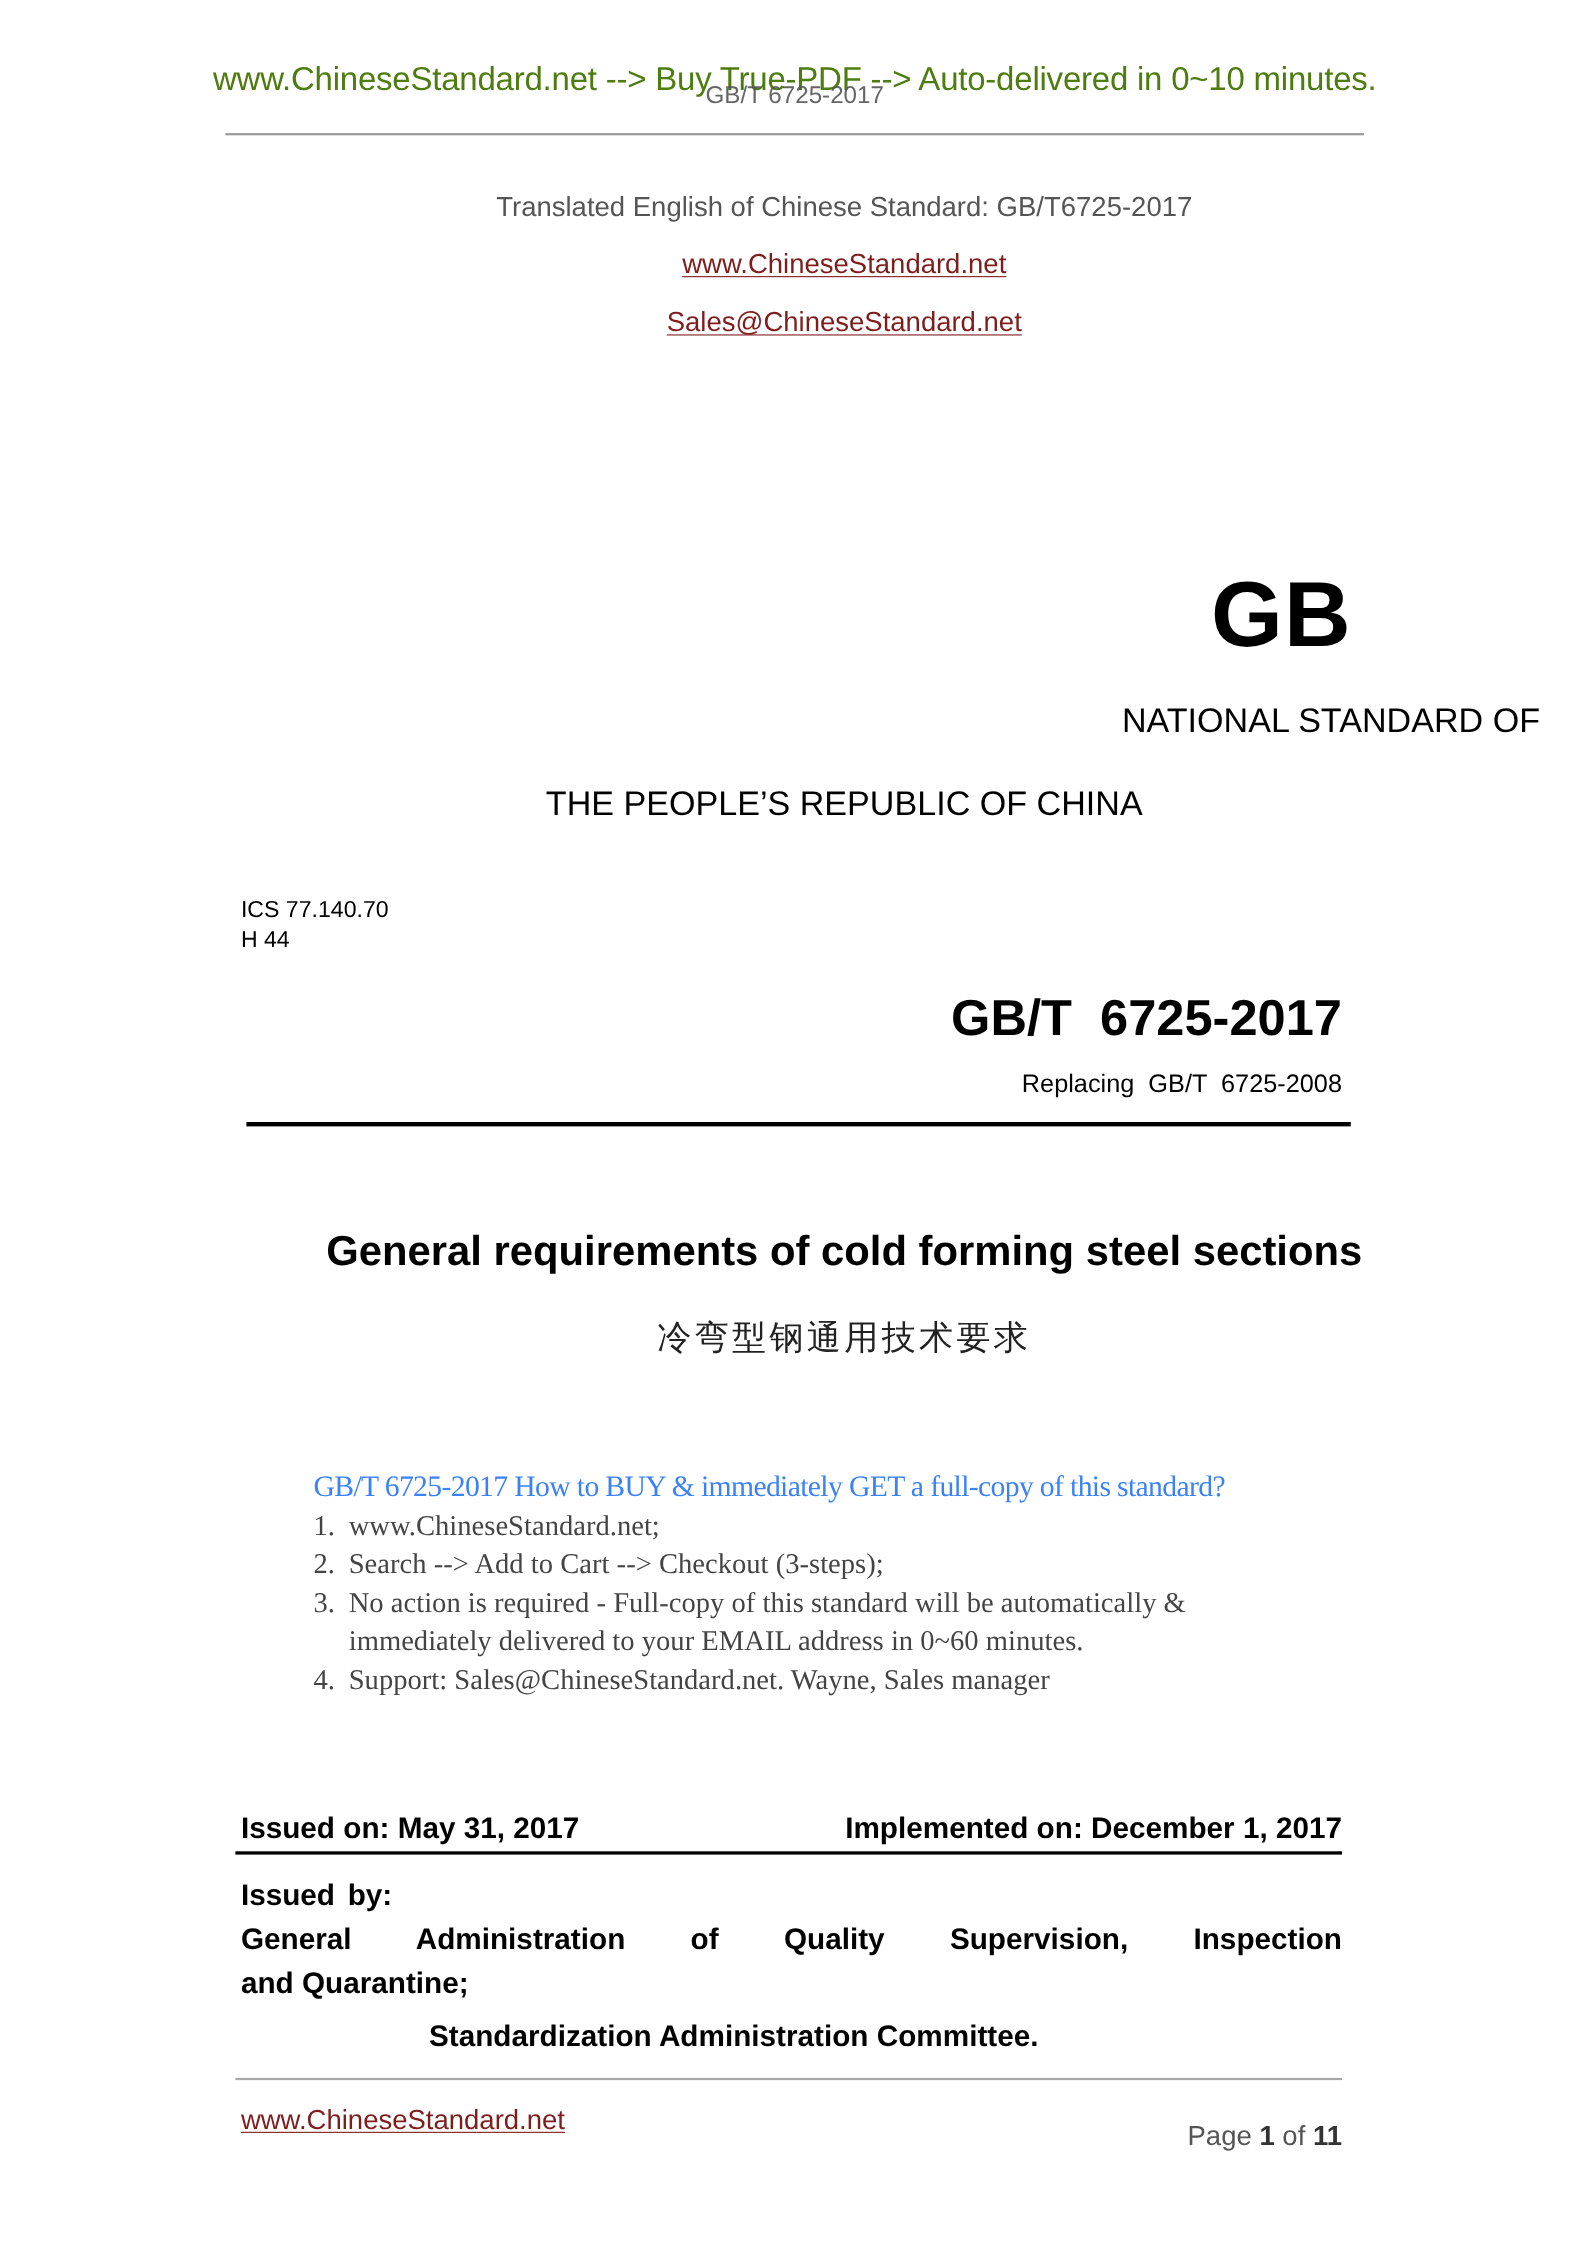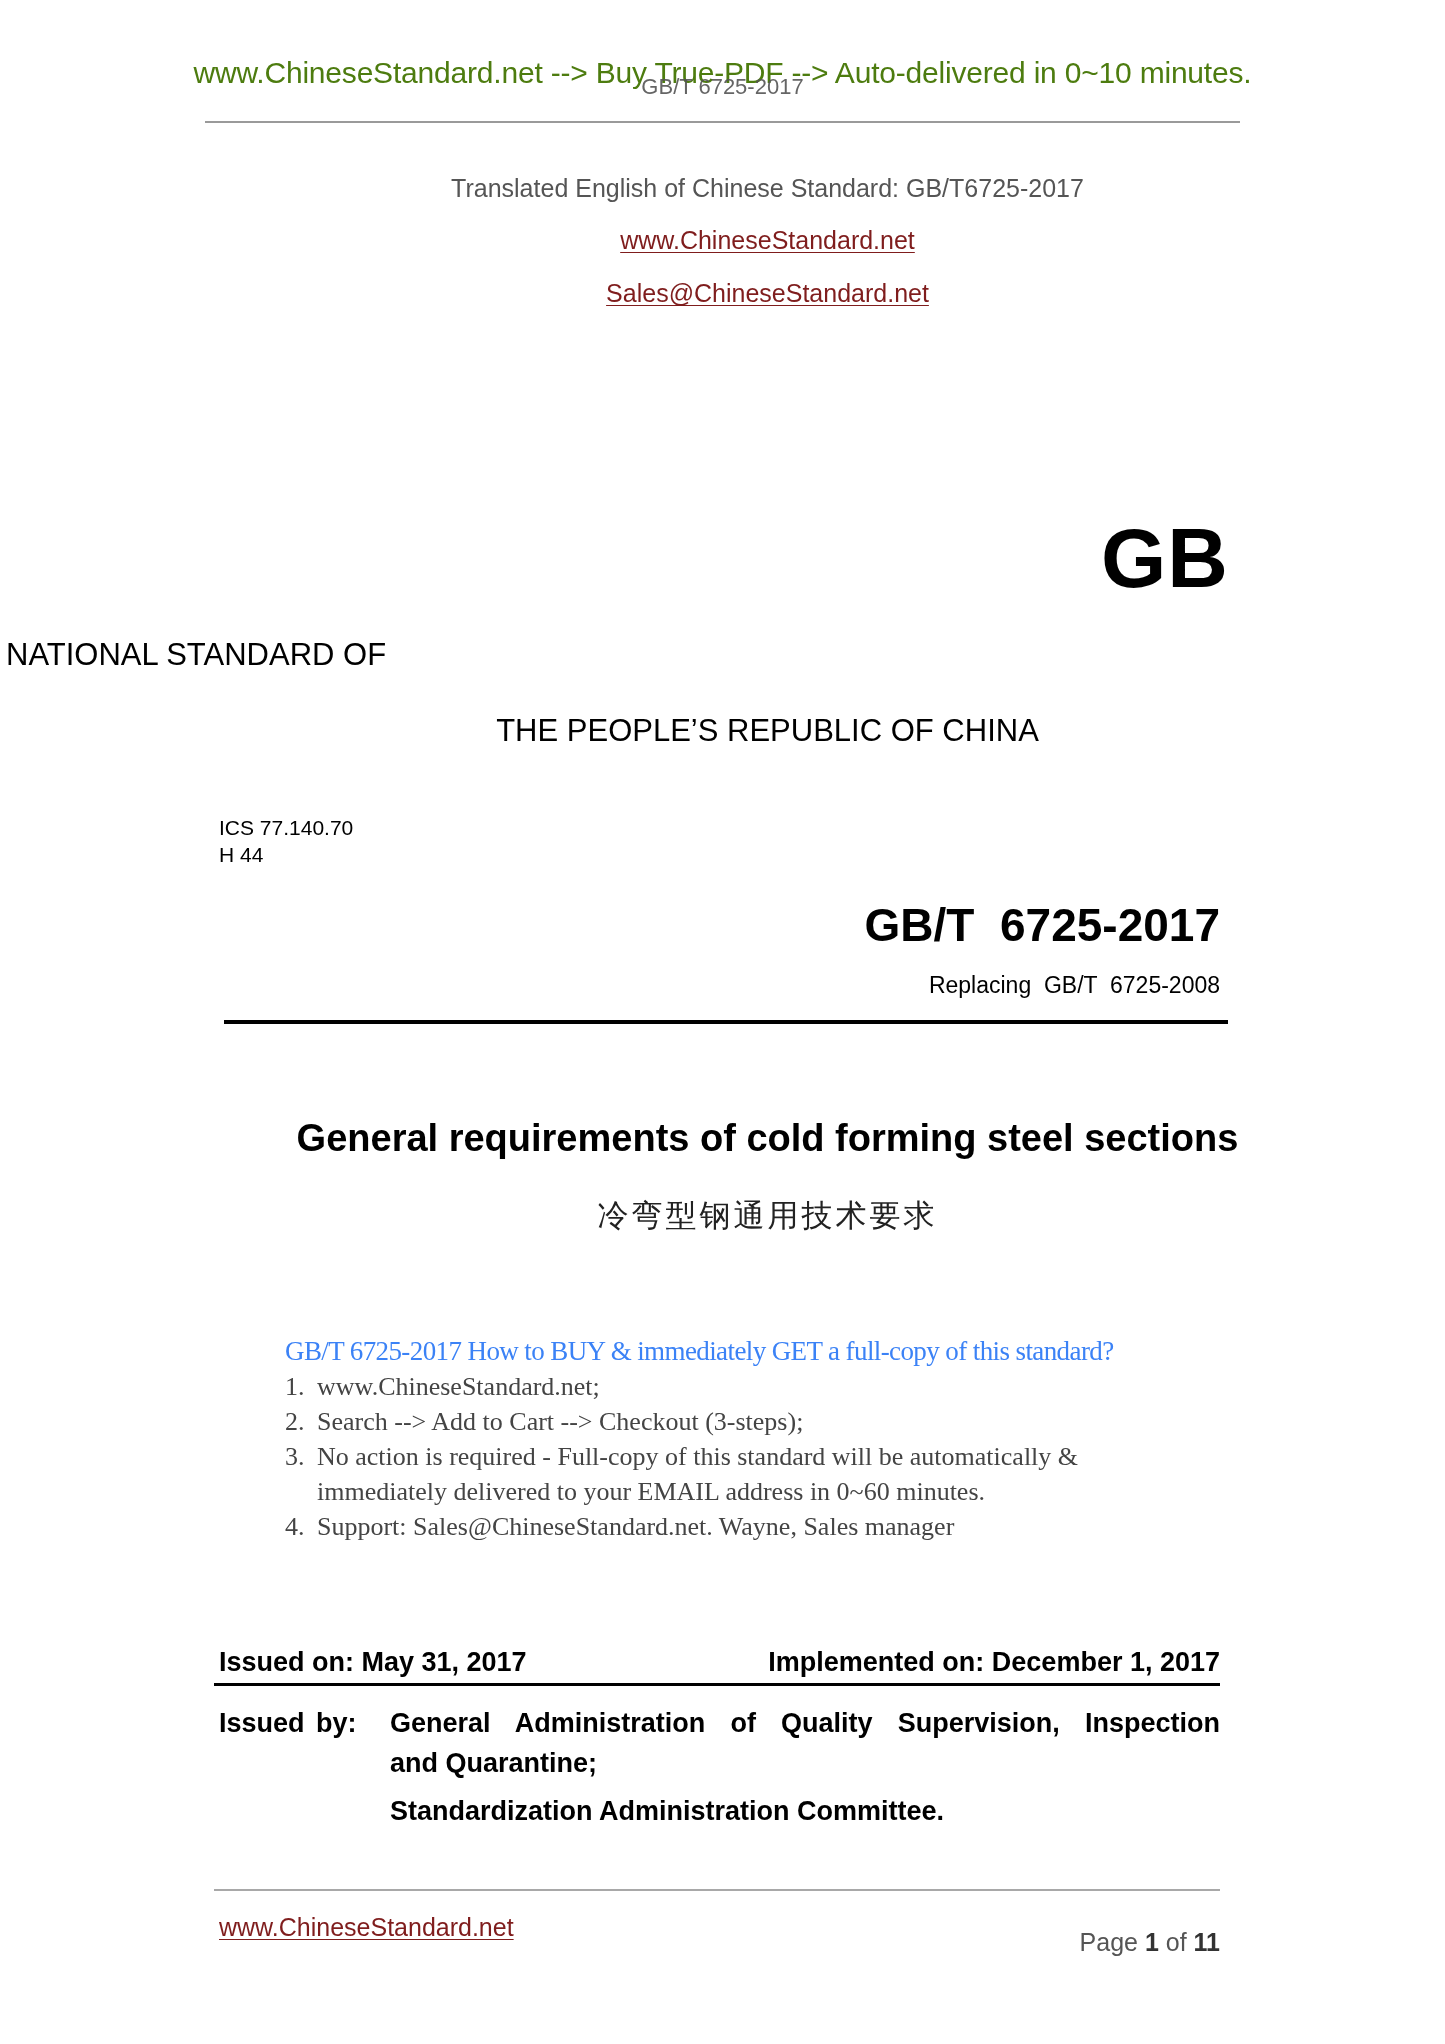--- a/index.html
+++ b/index.html
@@ -60,21 +60,21 @@
     .email-link { top: 279px; font-size: 25px; }
 
     .gb-logo {
       top: 510px;
       right: 216px;
       font-size: 84px;
       font-weight: bold;
       letter-spacing: 1px;
     }
 
-    .national-1 { top: 637px; font-size: 31px; left: 0; width: 1400px; text-align:left; padding-left: 6px; box-sizing: border-box;}
+    .national-1 { top: 637px; font-size: 31px; left: 0; width: 1400px; text-align:right; padding-left: 6px; box-sizing: border-box;}
     .national-2 { top: 713px; font-size: 31px; }
 
     .ics { top: 816px; left: 219px; font-size: 21px; }
     .h44 { top: 843px; left: 219px; font-size: 21px; }
 
     .std-code {
       top: 898px;
       right: 225px;
       font-size: 46px;
       font-weight: bold;
@@ -150,20 +150,21 @@
     .issued-by {
       top: 1703px;
       left: 219px;
       width: 1001px;
       font-size: 27px;
       font-weight: bold;
       line-height: 40px;
     }
     .issued-by-row {
       display: flex;
+      flex-direction: column;
     }
     .issued-by-label {
       width: 171px;
       flex: none;
       word-spacing: 4px;
     }
     .issued-by-text {
       flex: 1;
       text-align: justify;
       text-align-last: left;

